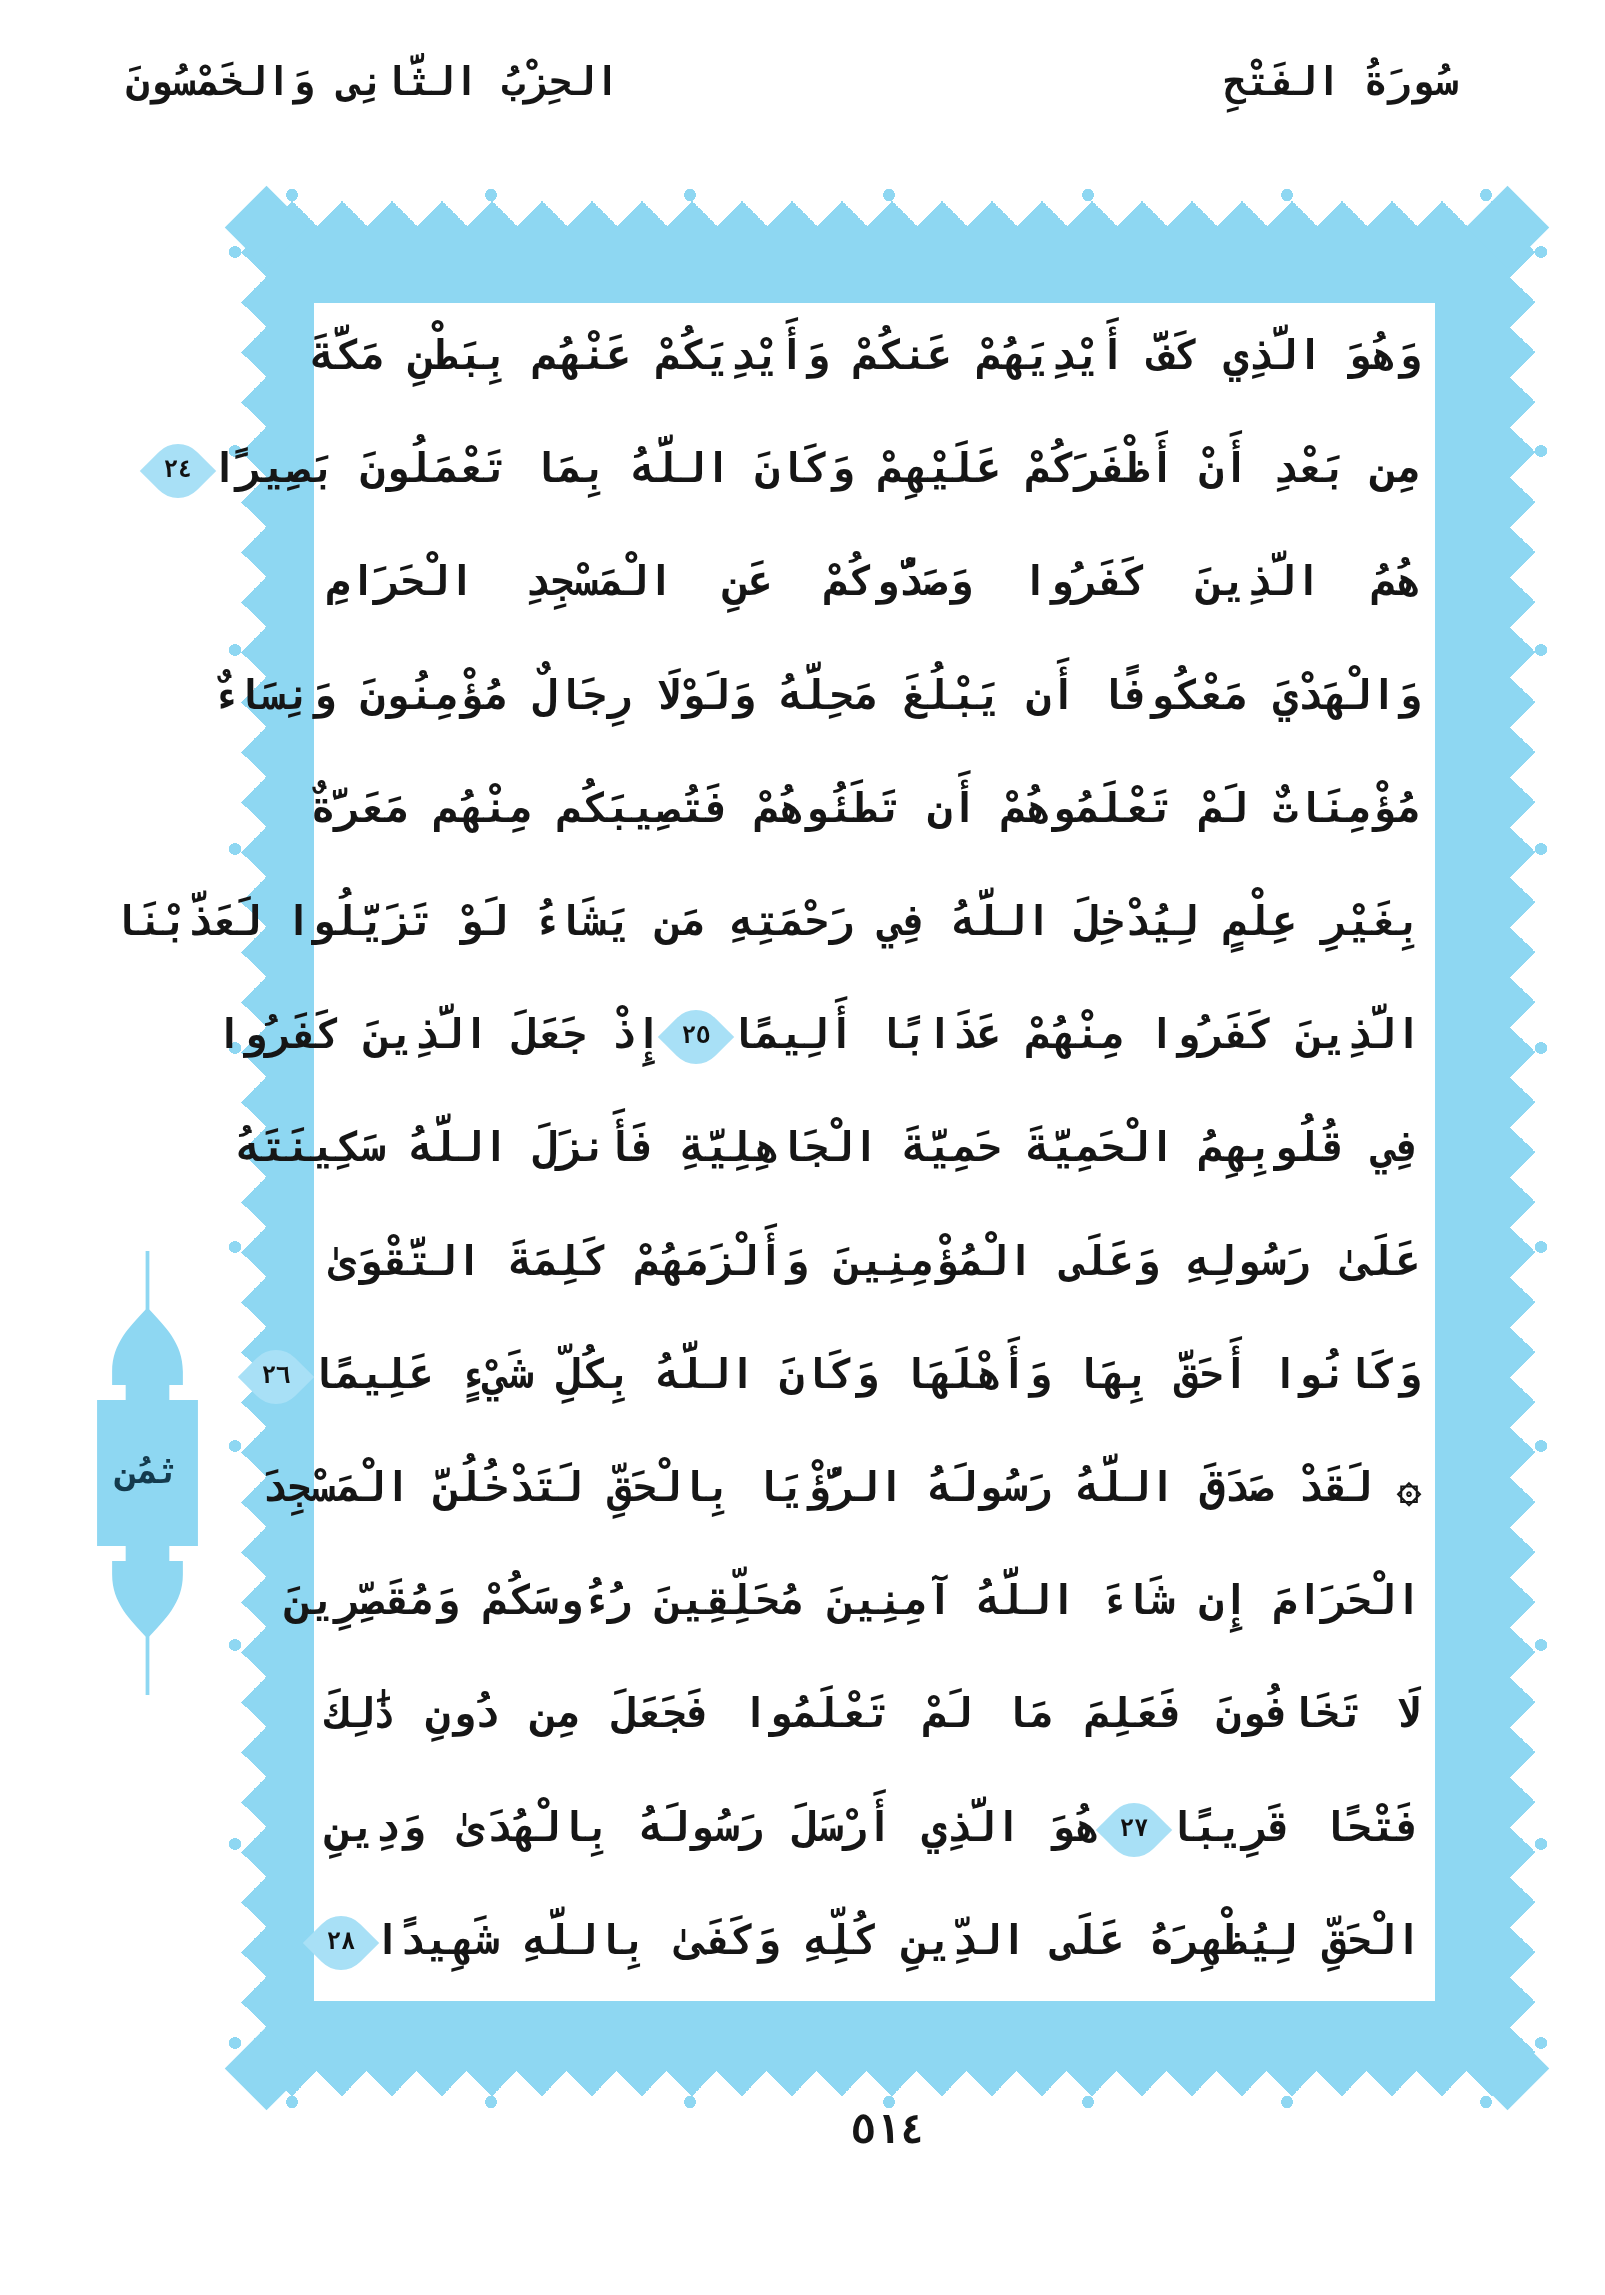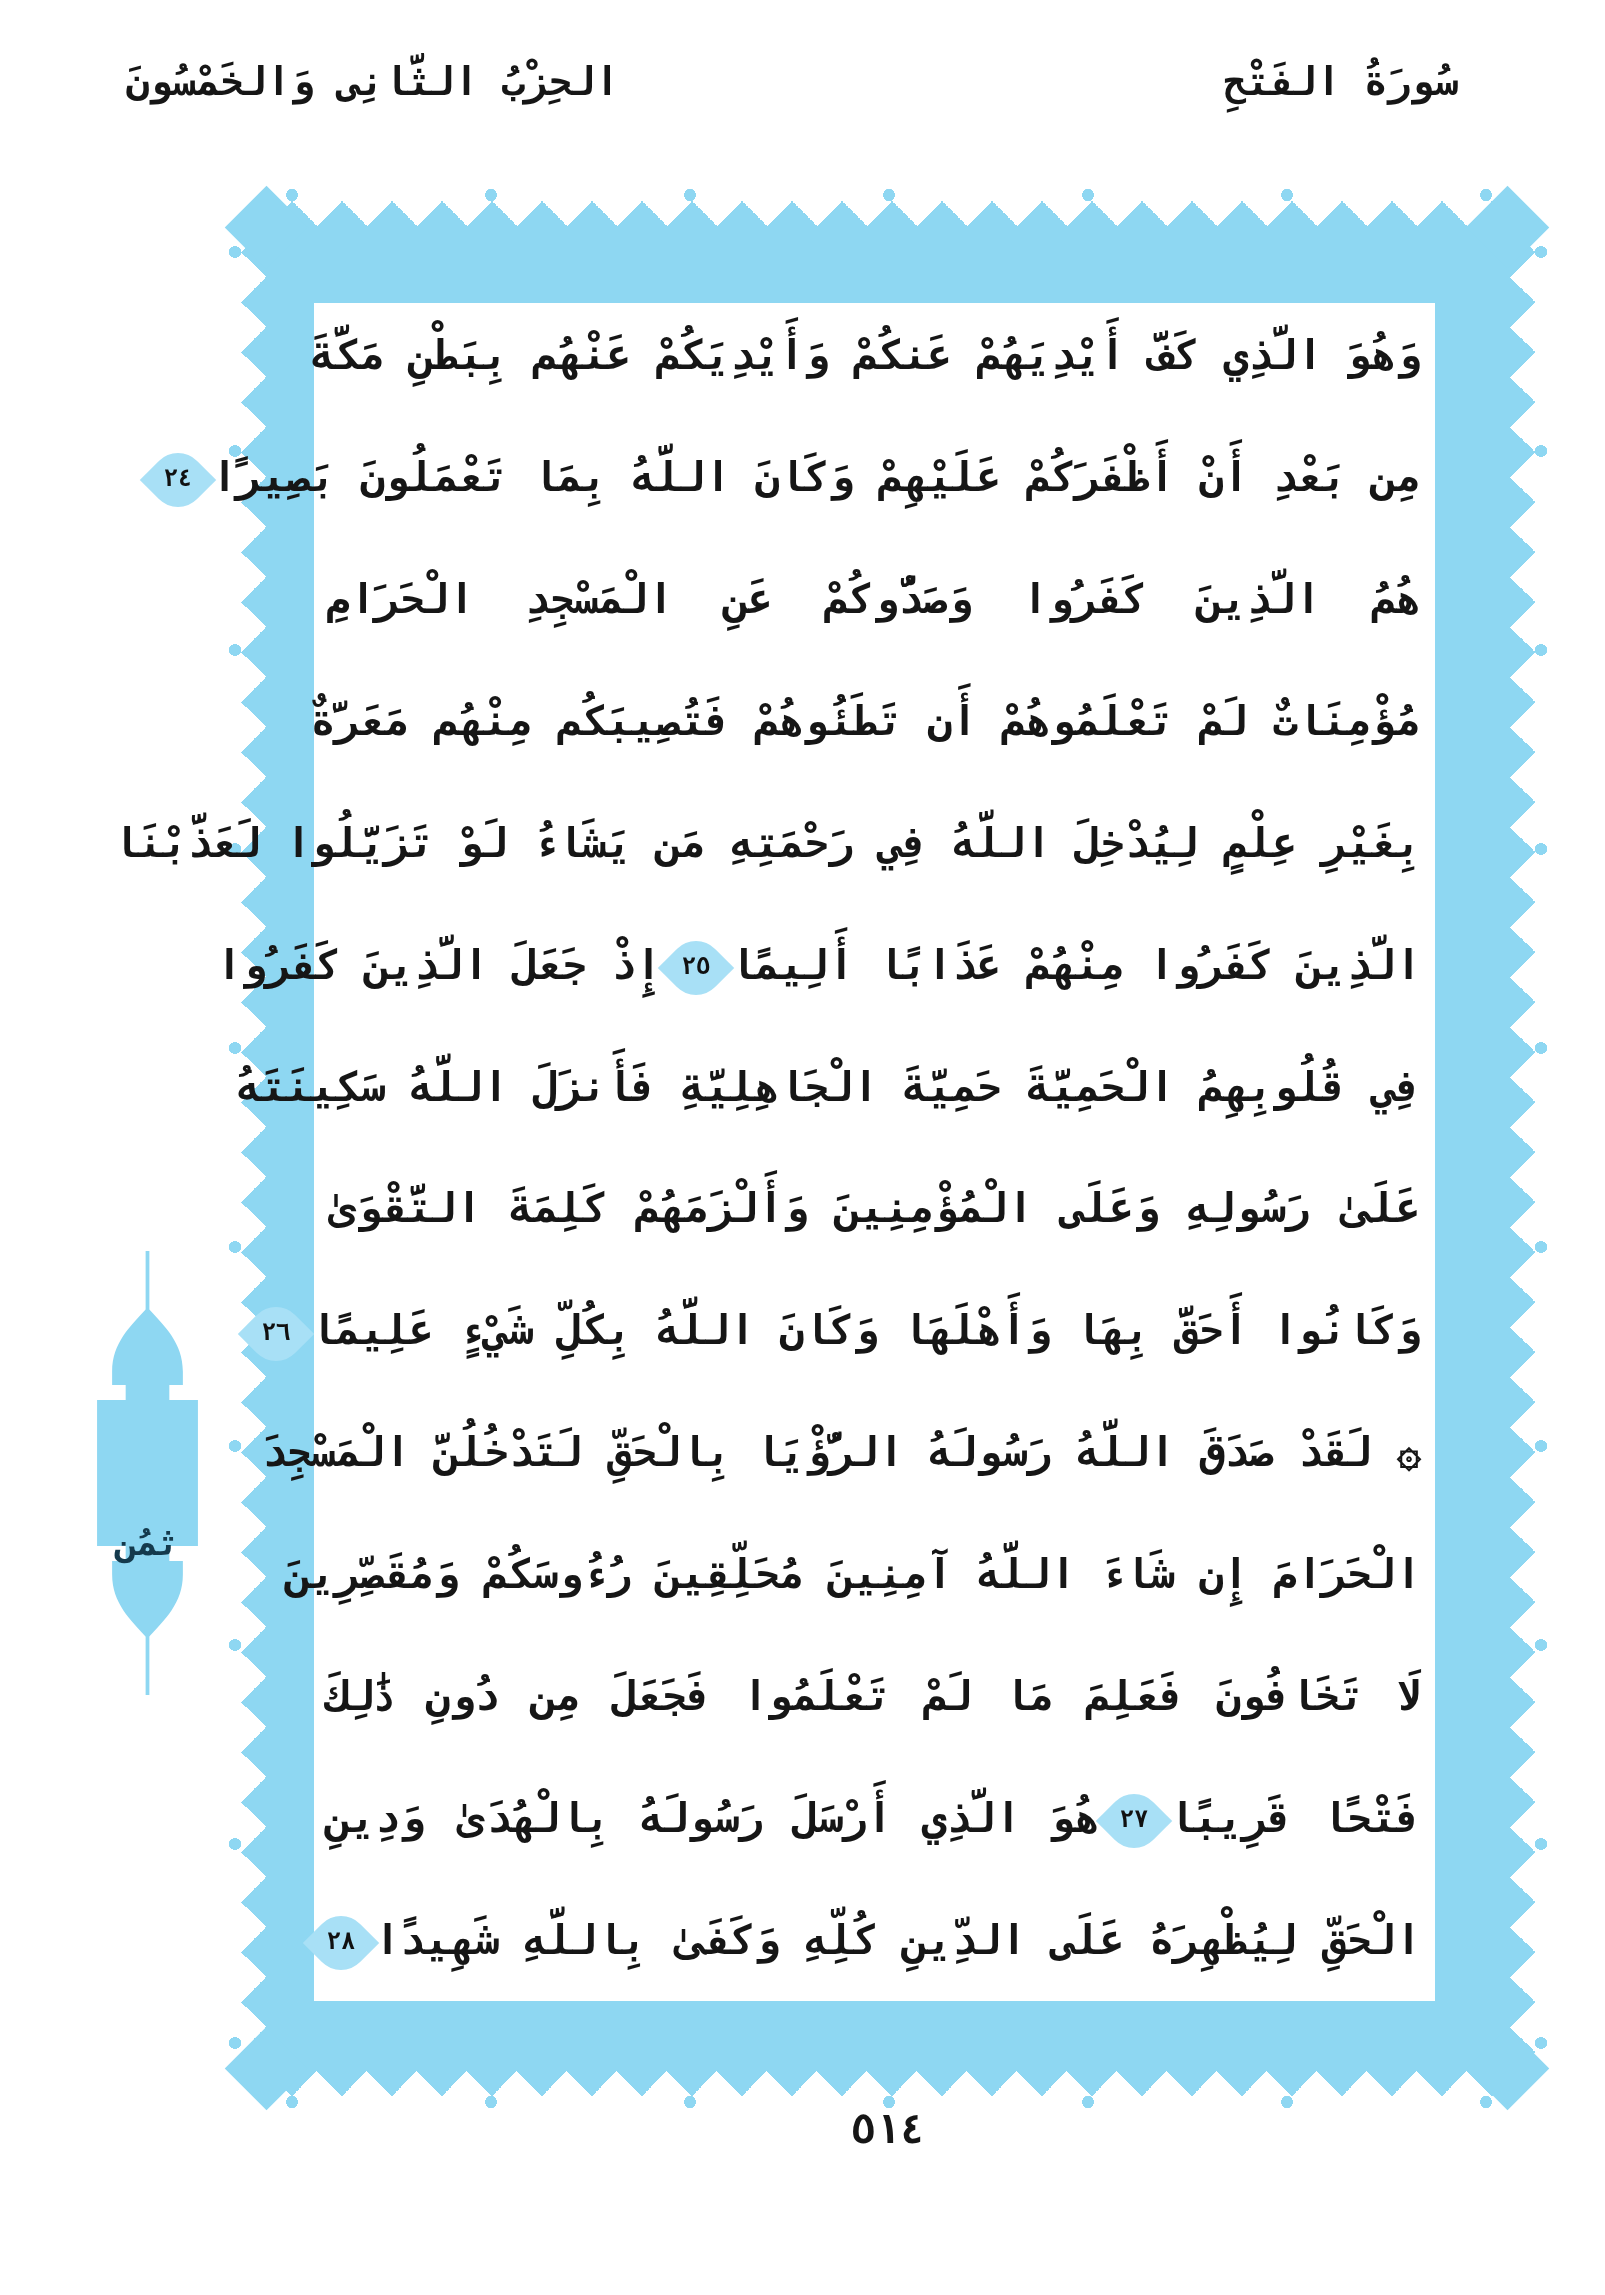--- a/index.html
+++ b/index.html
@@ -99,21 +99,21 @@
   }
   .vnum{
     position:absolute;inset:0;
     display:flex;align-items:center;justify-content:center;
     transform:rotate(-45deg);
     font-size:24px;font-weight:700;color:#111;line-height:1;
   }
   
   .thumn{position:absolute;left:76px;top:1250px;width:143px;height:446px;}
   .thumn-label{
-    position:absolute;left:91px;top:1518px;width:113px;height:53px;
+    position:absolute;left:91px;top:1446px;width:113px;height:53px;
     display:flex;align-items:center;justify-content:center;
     font-size:35px;font-weight:700;color:#143a4d;
   }
   
   .pagenum{
     position:absolute;left:267px;top:2105px;width:1242px;
     text-align:center;font-size:41px;font-weight:700;color:var(--ink);
   }
 </style>
 </head>
@@ -131,20 +131,21 @@
   <div class="zz zz-right"></div>
   <div class="corner corner-tl"></div>
   <div class="corner corner-tr"></div>
   <div class="corner corner-bl"></div>
   <div class="corner corner-br"></div>
 
   <div class="textblock" id="lines">
       <div class="qline"><span class="qtext">وَهُوَ الَّذِي كَفَّ أَيْدِيَهُمْ عَنكُمْ وَأَيْدِيَكُمْ عَنْهُم بِبَطْنِ مَكَّةَ</span></div>
       <div class="qline"><span class="qtext">مِن بَعْدِ أَنْ أَظْفَرَكُمْ عَلَيْهِمْ وَكَانَ اللَّهُ بِمَا تَعْمَلُونَ بَصِيرًا</span><span class="vmark"><span class="vnum">٢٤</span></span></div>
       <div class="qline"><span class="qtext">هُمُ الَّذِينَ كَفَرُوا وَصَدُّوكُمْ عَنِ الْمَسْجِدِ الْحَرَامِ</span></div>
+      <div class="qline"><span class="qtext">وَالْهَدْيَ مَعْكُوفًا أَن يَبْلُغَ مَحِلَّهُ وَلَوْلَا رِجَالٌ مُؤْمِنُونَ وَنِسَاءٌ</span></div>
       <div class="qline"><span class="qtext">مُؤْمِنَاتٌ لَمْ تَعْلَمُوهُمْ أَن تَطَئُوهُمْ فَتُصِيبَكُم مِنْهُم مَعَرَّةٌ</span></div>
       <div class="qline"><span class="qtext">بِغَيْرِ عِلْمٍ لِيُدْخِلَ اللَّهُ فِي رَحْمَتِهِ مَن يَشَاءُ لَوْ تَزَيَّلُوا لَعَذَّبْنَا</span></div>
       <div class="qline"><span class="qtext">الَّذِينَ كَفَرُوا مِنْهُمْ عَذَابًا أَلِيمًا</span><span class="vmark"><span class="vnum">٢٥</span></span><span class="qtext">إِذْ جَعَلَ الَّذِينَ كَفَرُوا</span></div>
       <div class="qline"><span class="qtext">فِي قُلُوبِهِمُ الْحَمِيَّةَ حَمِيَّةَ الْجَاهِلِيَّةِ فَأَنزَلَ اللَّهُ سَكِينَتَهُ</span></div>
       <div class="qline"><span class="qtext">عَلَىٰ رَسُولِهِ وَعَلَى الْمُؤْمِنِينَ وَأَلْزَمَهُمْ كَلِمَةَ التَّقْوَىٰ</span></div>
       <div class="qline"><span class="qtext">وَكَانُوا أَحَقَّ بِهَا وَأَهْلَهَا وَكَانَ اللَّهُ بِكُلِّ شَيْءٍ عَلِيمًا</span><span class="vmark"><span class="vnum">٢٦</span></span></div>
       <div class="qline"><span class="qtext">۞ لَقَدْ صَدَقَ اللَّهُ رَسُولَهُ الرُّؤْيَا بِالْحَقِّ لَتَدْخُلُنَّ الْمَسْجِدَ</span></div>
       <div class="qline"><span class="qtext">الْحَرَامَ إِن شَاءَ اللَّهُ آمِنِينَ مُحَلِّقِينَ رُءُوسَكُمْ وَمُقَصِّرِينَ</span></div>
       <div class="qline"><span class="qtext">لَا تَخَافُونَ فَعَلِمَ مَا لَمْ تَعْلَمُوا فَجَعَلَ مِن دُونِ ذَٰلِكَ</span></div>
       <div class="qline"><span class="qtext">فَتْحًا قَرِيبًا</span><span class="vmark"><span class="vnum">٢٧</span></span><span class="qtext">هُوَ الَّذِي أَرْسَلَ رَسُولَهُ بِالْهُدَىٰ وَدِينِ</span></div>

